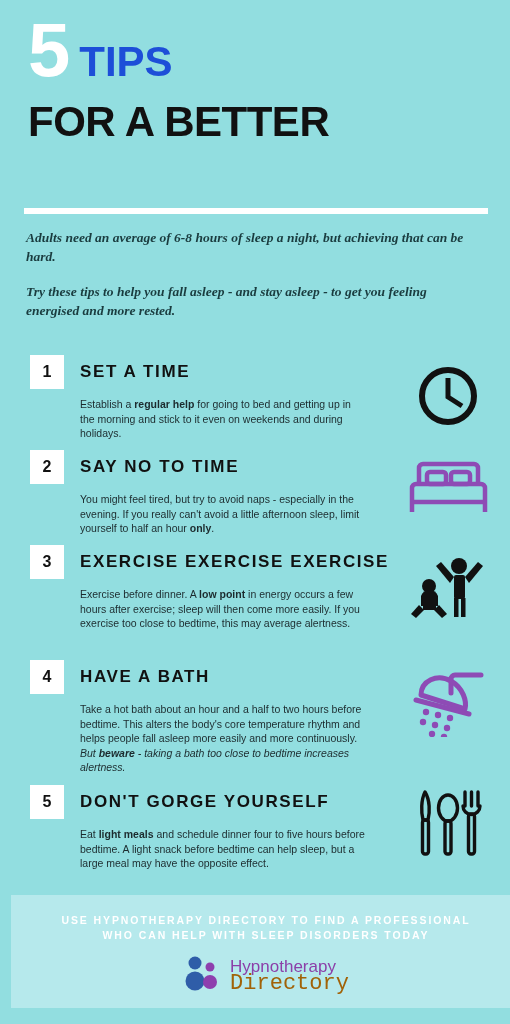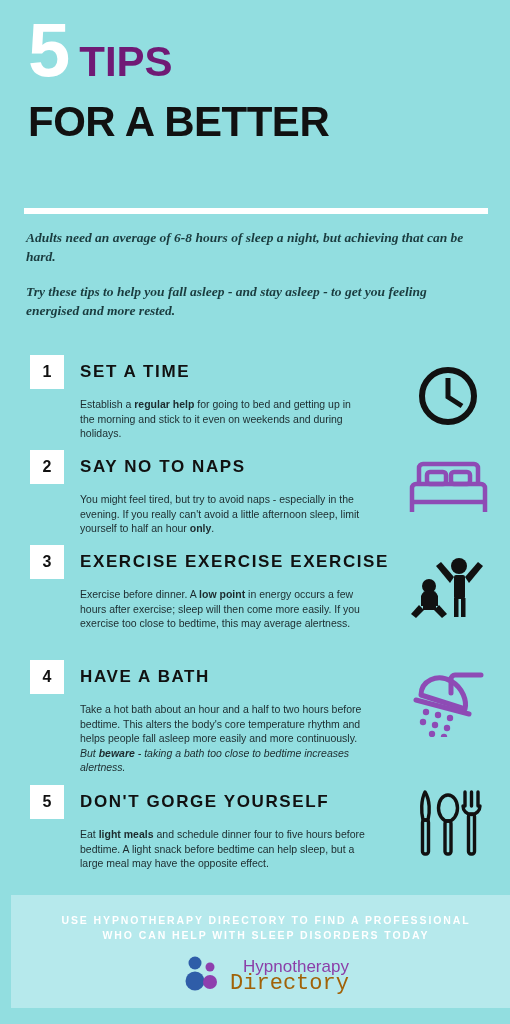--- a/index.html
+++ b/index.html
@@ -22,21 +22,21 @@
   .title-line1{
     position:absolute;left:28px;top:18px;
     display:flex;align-items:baseline;
   }
   .big-five{
     font-size:76px;line-height:64px;font-weight:bold;color:#ffffff;
     letter-spacing:-2px;
     font-family:"Liberation Sans", sans-serif;
   }
   .tips-word{
-    font-size:42px;line-height:42px;font-weight:bold;color:#701a75;
+    font-size:42px;line-height:42px;font-weight:bold;color:#1d4ed8;
     letter-spacing:0px;margin-left:11px;
     font-family:"Liberation Sans", sans-serif;
   }
   .title-line2{
     position:absolute;left:28px;top:100px;
     font-size:42px;line-height:44px;font-weight:bold;color:#111111;
     letter-spacing:-0.5px;
     font-family:"Liberation Sans", sans-serif;
     white-space:nowrap;
   }
@@ -126,21 +126,20 @@
     font-family:"Liberation Sans", sans-serif;
   }
   .logo-wrap{
     position:absolute;left:0;top:60px;width:510px;
     display:flex;align-items:center;justify-content:center;
   }
   .logo-mark{margin-right:9px;}
   .logo-text{
     display:flex;flex-direction:column;
     line-height:17px;
-    text-align:right;
   }
   .logo-text .l1{
     font-size:17px;color:#8b3fa8;
     font-family:"Liberation Sans", sans-serif;
   }
   .logo-text .l2{
     font-size:22px;color:#a16207;
     font-family:Liberation Mono, monospace;
   }
 </style>
@@ -179,21 +178,21 @@
           <path d="M32 14 V33 L46 42" fill="none" stroke="#111111" stroke-width="5" stroke-linecap="butt"></path>
         </svg>
       </div>
     </div>
 
     <div class="tip" style="height:95px;">
       <div class="tip-head">
         <div class="num-box">
           <span>2</span>
         </div>
-        <div class="tip-title">SAY NO TO NAPS</div>
+        <div class="tip-title">SAY NO TO TIME</div>
       </div>
       <div class="tip-body"><span>You might feel tired, but try to avoid naps - especially in the evening. If you really can't avoid a little afternoon sleep, limit yourself to half an hour </span><b>only</b><span>.</span></div>
       <div class="tip-icon" style="top:0px;">
         <svg width="80" height="62" viewBox="0 0 80 62">
           <g fill="none" stroke="#8e4bb5" stroke-width="4.5" stroke-linejoin="round">
             <path d="M11 26 V10 a4 4 0 0 1 4-4 H66 a4 4 0 0 1 4 4 V26"></path>
             <rect x="19" y="14" width="19" height="12" rx="3"></rect>
             <rect x="43" y="14" width="19" height="12" rx="3"></rect>
             <path d="M4 54 V30 a4 4 0 0 1 4-4 H73 a4 4 0 0 1 4 4 V54"></path>
             <line x1="4" y1="44" x2="77" y2="44"></line>

